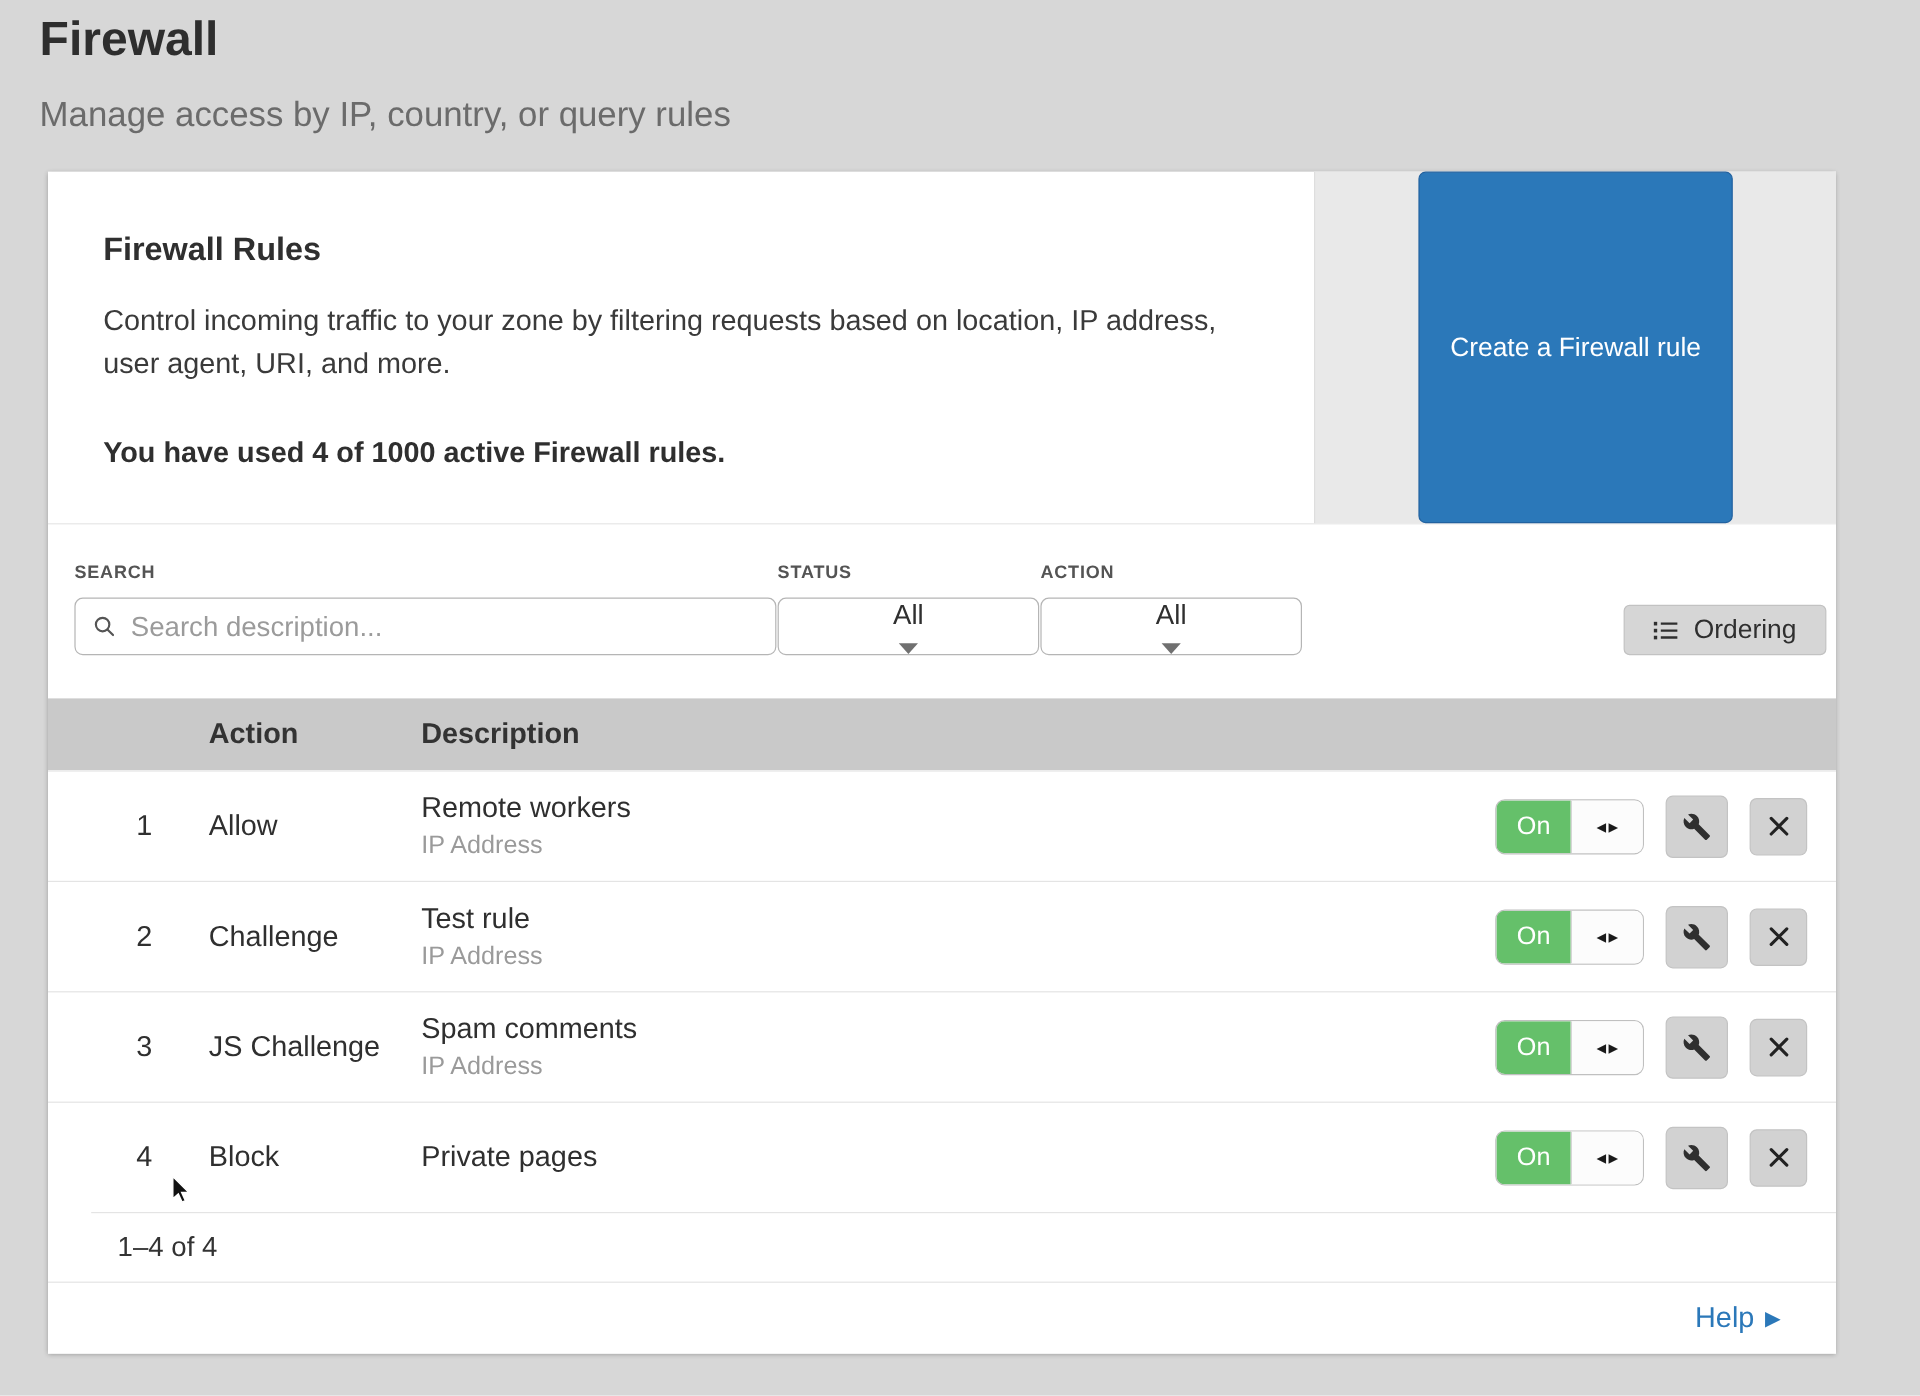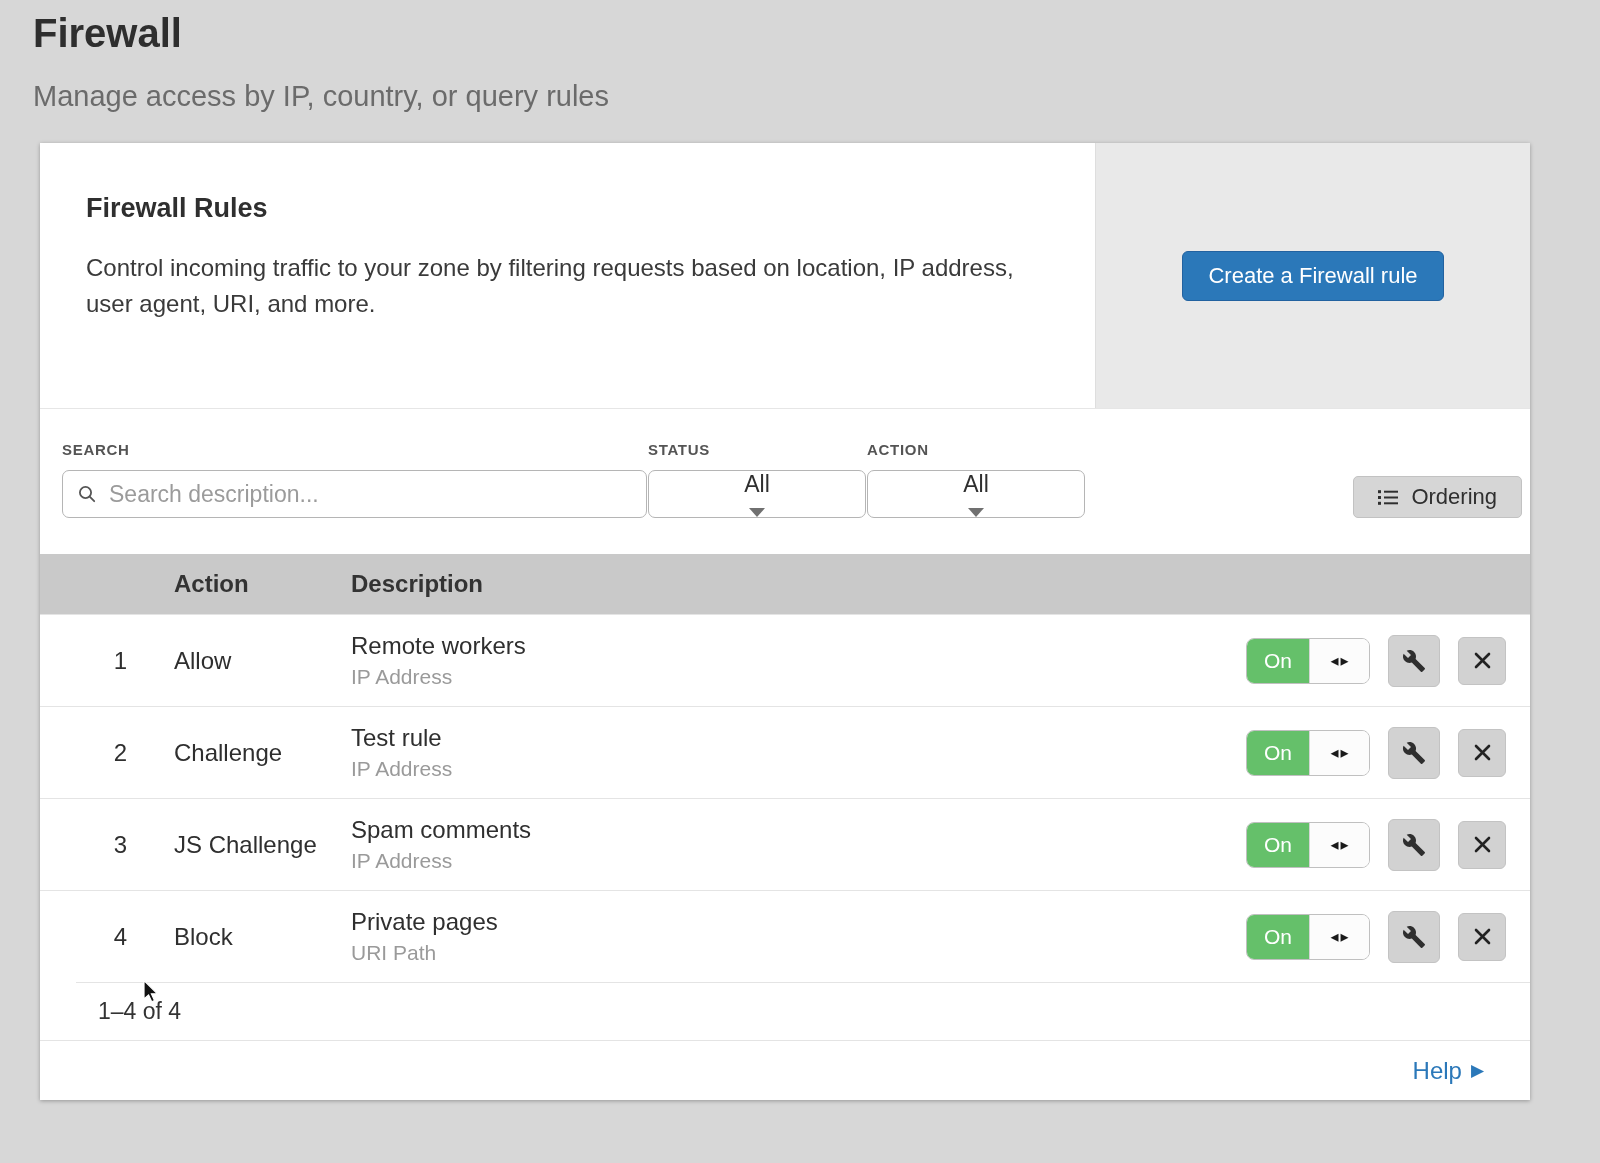--- a/index.html
+++ b/index.html
@@ -23,21 +23,21 @@
   }
 
   
   .card-top { display:flex; }
   .card-top-left { width:1055px; padding:50px 46px 44px; }
   .card-heading { font-size:27px; font-weight:700; margin:0 0 26px; color:#2f2f2f; }
   .card-desc { font-size:24px; line-height:1.5; margin:0 0 42px; color:#3a3a3a; max-width:960px; }
   .card-usage { font-size:24px; font-weight:700; margin:0; color:#2f2f2f; }
   .card-top-right {
     flex:1; background:#e9e9e9; border-left:1px solid #dedede;
-    display:flex; align-items:center; justify-content:center;
+    display:flex; justify-content:center;
   }
   .create-btn {
     background:#2b78b9; color:#ffffff; font-size:22px; font-family:inherit;
     padding:11px 25px; border:1px solid #2262a0; border-radius:6px; cursor:pointer;
   }
 
   
   .filters {
     display:flex; align-items:flex-end; gap:1px;
     padding:32px 8px 36px 22px;
@@ -141,20 +141,21 @@
   <h1 class="page-title">Firewall</h1>
   <div class="page-subtitle">Manage access by IP, country, or query rules</div>
 </div>
 
 <div class="card">
 
   <div class="card-top">
     <div class="card-top-left">
       <h2 class="card-heading">Firewall Rules</h2>
       <p class="card-desc">Control incoming traffic to your zone by filtering requests based on location, IP address, user agent, URI, and more.</p>
+      <p class="card-usage">You have used 4 of 1000 active Firewall rules.</p>
     </div>
     <div class="card-top-right">
       <button class="create-btn">Create a Firewall rule</button>
     </div>
   </div>
 
   <div class="filters">
     <div class="filter-group search-group">
       <div class="filter-label">SEARCH</div>
       <div class="search-box">
@@ -304,21 +305,20 @@
           </span>
         </button>
       </div>
     </div>
 
     <div class="trow">
       <div class="cell-num">4</div>
       <div class="cell-action">Block</div>
       <div>
         <div class="cell-desc-title">Private pages</div>
-        <div class="cell-desc-sub">URI Path</div>
       </div>
       <div class="cell-controls">
         <div class="toggle">
           <div class="toggle-on">On</div>
           <div class="toggle-arrows">
               <span>◂</span>
               <span>▸</span>
             </div>
         </div>
         <button class="icon-btn">

